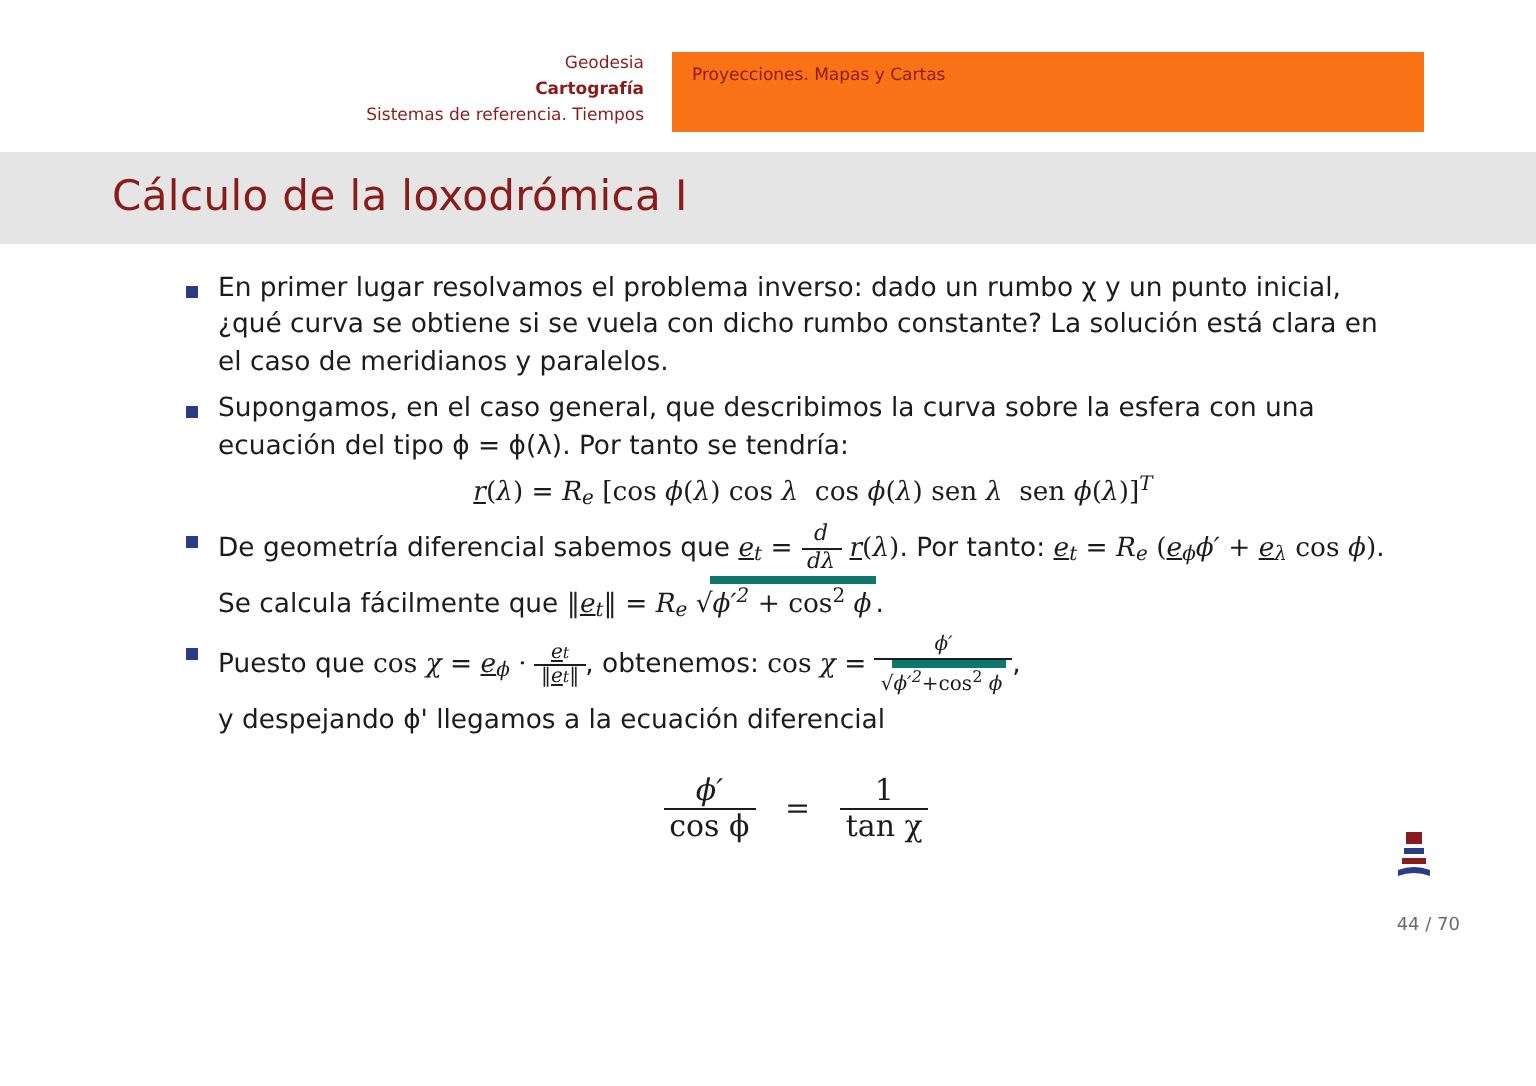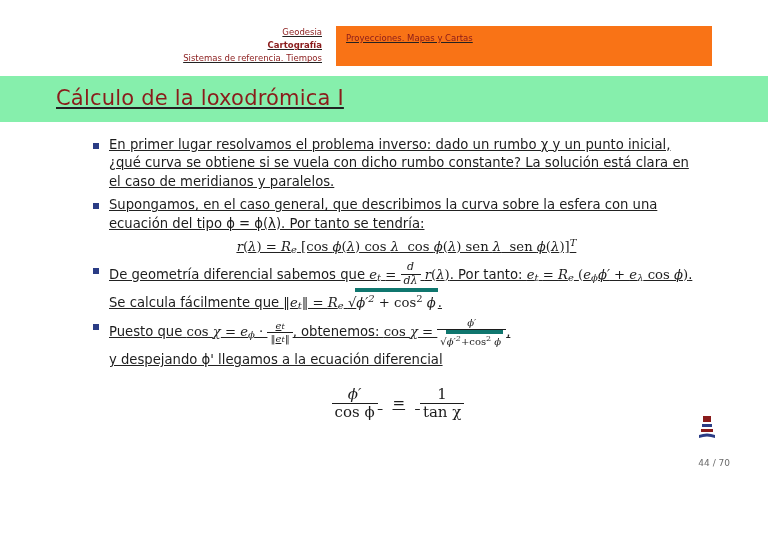--- a/index.html
+++ b/index.html
@@ -12,21 +12,20 @@
     background: #ffffff;
     font-family: "DejaVu Sans", sans-serif;
     color: #222222;
     overflow: hidden;
   }
   .slide {
     position: relative;
     width: 768px;
     height: 476px;
     box-sizing: border-box;
-    text-decoration: underline;
   }
 
   
   .header {
     display: flex;
     align-items: stretch;
     padding: 26px 56px 0 56px;
     box-sizing: border-box;
   }
   .header-left {
@@ -60,21 +59,21 @@
     display: block;
     white-space: nowrap;
   }
   .header-right .hr-line.active {
     font-weight: bold;
   }
 
   
   .title-bar {
     margin: 10px 0 0 0;
-    background: #86efac;
+    background: #e5e5e5;
     padding: 10px 56px 12px 56px;
     box-sizing: border-box;
   }
   .title-bar h1 {
     margin: 0;
     font-size: 21px;
     font-weight: normal;
     color: #8a1b1b;
     letter-spacing: 0.2px;
   }

